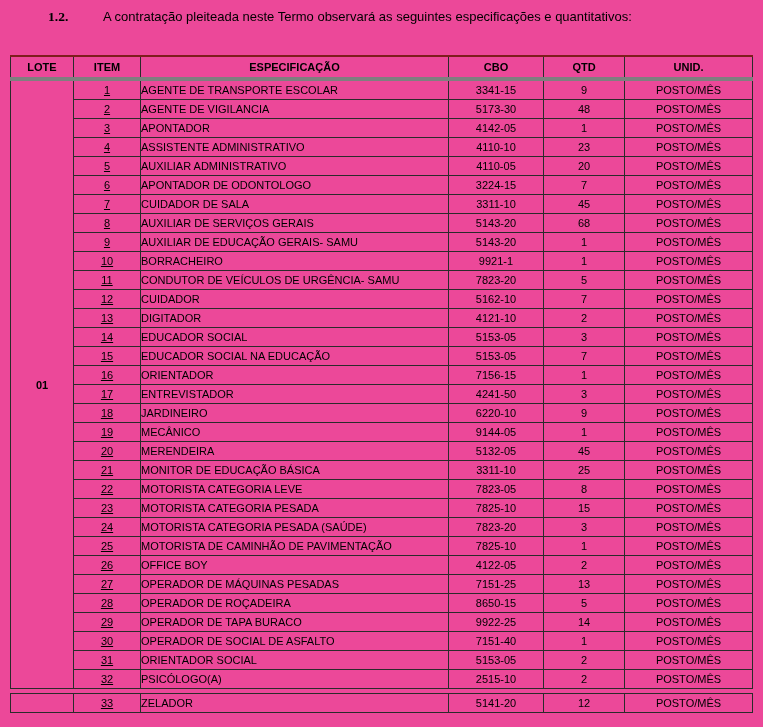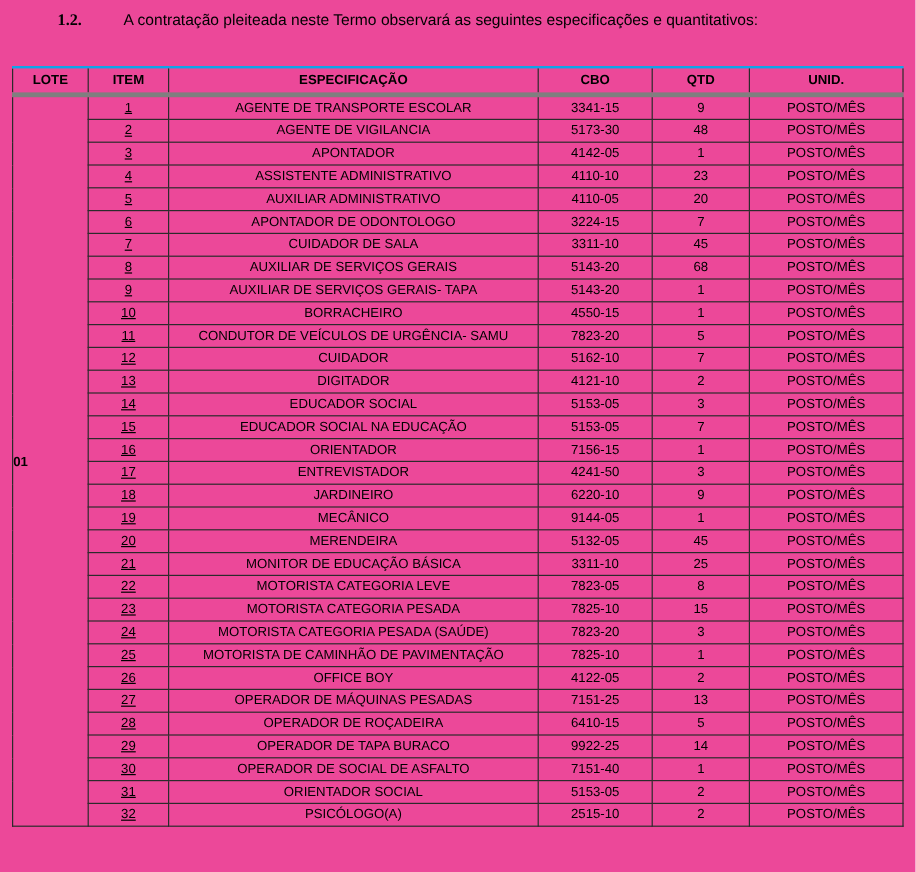--- a/index.html
+++ b/index.html
@@ -41,44 +41,44 @@
   .spec-table.main { top: 55px; }
   .spec-table.cont { top: 693px; }
   .spec-table th,
   .spec-table td {
     border: 1px solid #2b2b2b;
     overflow: hidden;
     white-space: nowrap;
     padding: 0;
   }
   .spec-table.main thead th {
-    border-top: 2px solid #0ea5e9;
+    border-top: 2px solid #7f1d1d;
     border-bottom: 4px solid #7f7f7f;
     height: 20px;
     font-size: 11px;
     font-weight: bold;
     text-align: center;
     vertical-align: middle;
   }
   .spec-table td {
     height: 18px;
     font-size: 11px;
     vertical-align: middle;
   }
   .c-lote {
     font-weight: bold;
-    text-align: left;
+    text-align: center;
     vertical-align: middle;
   }
   .c-item {
     text-align: center;
     text-decoration: underline;
   }
   .c-espec {
-    text-align: center;
+    text-align: left;
     padding-left: 8px;
   }
   .c-cbo, .c-qtd, .c-unid {
     text-align: center;
   }
 </style>
 </head>
 <body>
 
 <div class="page">
@@ -159,29 +159,29 @@
         </tr>
         <tr>
           <td class="c-item">8</td>
           <td class="c-espec">AUXILIAR DE SERVIÇOS GERAIS</td>
           <td class="c-cbo">5143-20</td>
           <td class="c-qtd">68</td>
           <td class="c-unid">POSTO/MÊS</td>
         </tr>
         <tr>
           <td class="c-item">9</td>
-          <td class="c-espec">AUXILIAR DE SERVIÇOS GERAIS- TAPA</td>
+          <td class="c-espec">AUXILIAR DE EDUCAÇÃO GERAIS- SAMU</td>
           <td class="c-cbo">5143-20</td>
           <td class="c-qtd">1</td>
           <td class="c-unid">POSTO/MÊS</td>
         </tr>
         <tr>
           <td class="c-item">10</td>
           <td class="c-espec">BORRACHEIRO</td>
-          <td class="c-cbo">4550-15</td>
+          <td class="c-cbo">9921-1</td>
           <td class="c-qtd">1</td>
           <td class="c-unid">POSTO/MÊS</td>
         </tr>
         <tr>
           <td class="c-item">11</td>
           <td class="c-espec">CONDUTOR DE VEÍCULOS DE URGÊNCIA- SAMU</td>
           <td class="c-cbo">7823-20</td>
           <td class="c-qtd">5</td>
           <td class="c-unid">POSTO/MÊS</td>
         </tr>
@@ -293,21 +293,21 @@
         <tr>
           <td class="c-item">27</td>
           <td class="c-espec">OPERADOR DE MÁQUINAS PESADAS</td>
           <td class="c-cbo">7151-25</td>
           <td class="c-qtd">13</td>
           <td class="c-unid">POSTO/MÊS</td>
         </tr>
         <tr>
           <td class="c-item">28</td>
           <td class="c-espec">OPERADOR DE ROÇADEIRA</td>
-          <td class="c-cbo">6410-15</td>
+          <td class="c-cbo">8650-15</td>
           <td class="c-qtd">5</td>
           <td class="c-unid">POSTO/MÊS</td>
         </tr>
         <tr>
           <td class="c-item">29</td>
           <td class="c-espec">OPERADOR DE TAPA BURACO</td>
           <td class="c-cbo">9922-25</td>
           <td class="c-qtd">14</td>
           <td class="c-unid">POSTO/MÊS</td>
         </tr>
@@ -328,14 +328,34 @@
         <tr>
           <td class="c-item">32</td>
           <td class="c-espec">PSICÓLOGO(A)</td>
           <td class="c-cbo">2515-10</td>
           <td class="c-qtd">2</td>
           <td class="c-unid">POSTO/MÊS</td>
         </tr>
       </tbody>
   </table>
 
+  <table class="spec-table cont">
+    <colgroup>
+      <col style="width:63px">
+      <col style="width:67px">
+      <col style="width:308px">
+      <col style="width:95px">
+      <col style="width:81px">
+      <col style="width:128px">
+    </colgroup>
+    <tbody>
+        <tr>
+          <td class="c-lote"></td>
+          <td class="c-item">33</td>
+          <td class="c-espec">ZELADOR</td>
+          <td class="c-cbo">5141-20</td>
+          <td class="c-qtd">12</td>
+          <td class="c-unid">POSTO/MÊS</td>
+        </tr>
+      </tbody>
+  </table>
 
 </div>
 
 </body></html>

